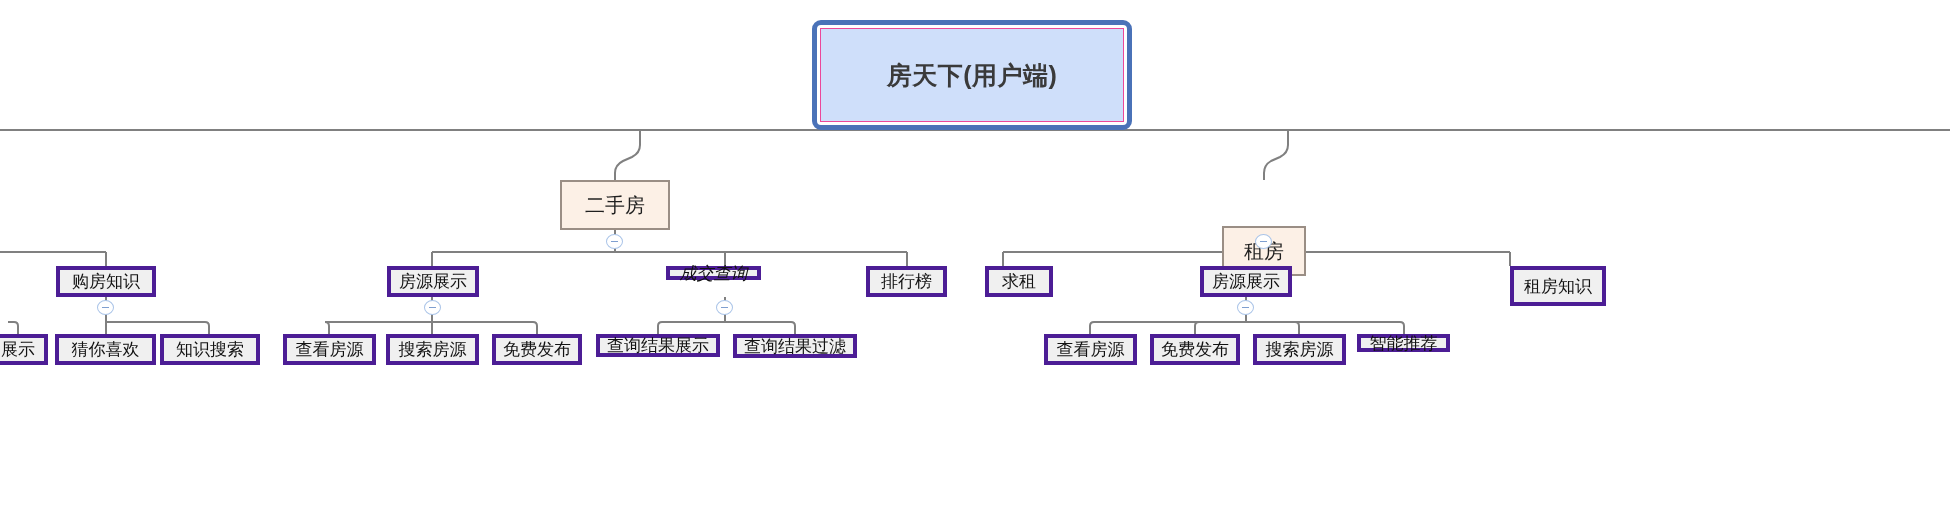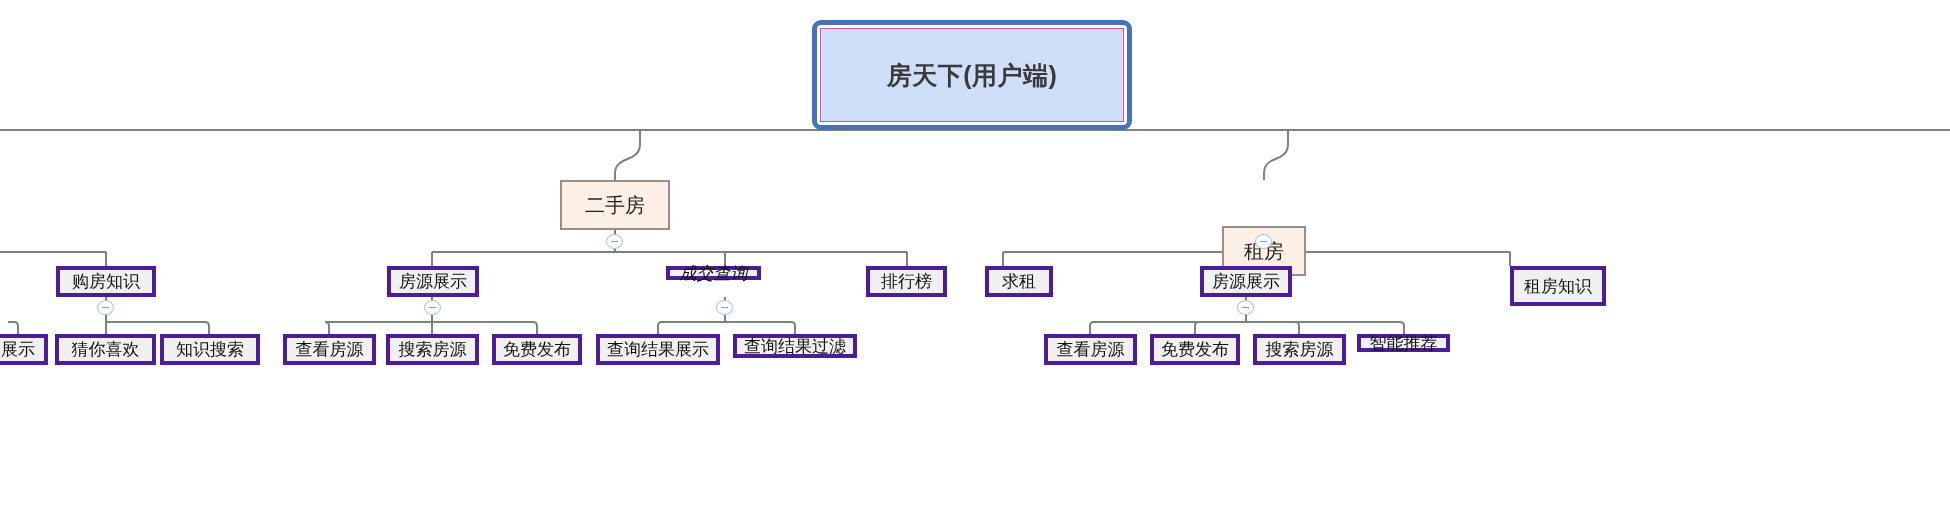--- a/index.html
+++ b/index.html
@@ -191,21 +191,21 @@
   <div class="node lvl4" style="left:55px; top:334px; width:101px; height:31px;">猜你喜欢</div>
 
   <div class="node lvl4" style="left:160px; top:334px; width:100px; height:31px;">知识搜索</div>
 
   <div class="node lvl4" style="left:283px; top:334px; width:93px; height:31px;">查看房源</div>
 
   <div class="node lvl4" style="left:386px; top:334px; width:93px; height:31px;">搜索房源</div>
 
   <div class="node lvl4" style="left:492px; top:334px; width:90px; height:31px;">免费发布</div>
 
-  <div class="node lvl4" style="left:596px; top:334px; width:124px; height:31px;">查询结果展示</div>
+  <div class="node lvl4" style="left:596px; top:334px; width:124px; height:23px;">查询结果展示</div>
 
   <div class="node lvl4" style="left:733px; top:334px; width:124px; height:24px;">查询结果过滤</div>
 
   <div class="node lvl4" style="left:1044px; top:334px; width:93px; height:31px;">查看房源</div>
 
   <div class="node lvl4" style="left:1150px; top:334px; width:90px; height:31px;">免费发布</div>
 
   <div class="node lvl4" style="left:1253px; top:334px; width:93px; height:31px;">搜索房源</div>
 
   <div class="node lvl4" style="left:1357px; top:334px; width:93px; height:18px;">智能推荐</div>

